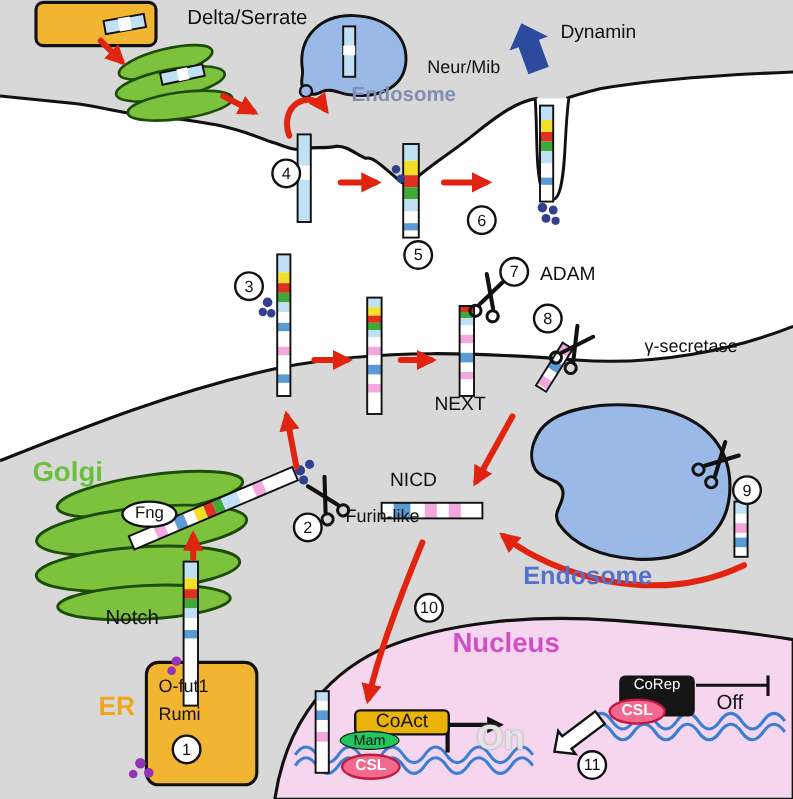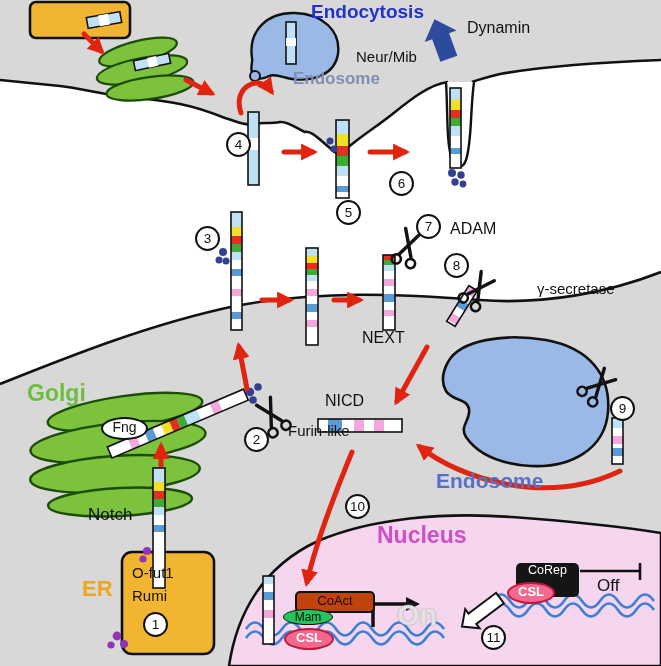--- a/index.html
+++ b/index.html
@@ -259,21 +259,21 @@
     <path d="M247,389 L239,347" marker-end="url(#ra)"></path>
     <path d="M262,300 L289,300" marker-end="url(#ra)"></path>
     <path d="M334,300 L359,300" marker-end="url(#ra)"></path>
     <path d="M427,347 L397,401" marker-end="url(#ra)"></path>
     <path d="M620,471 C545,507 459,478 420,447" marker-end="url(#ra)"></path>
     <path d="M352,452 C331,503 315,546 307,582" marker-end="url(#ra)"></path>
     <path d="M161,465 L161,447" marker-end="url(#ra)"></path>
   </g>
 </svg>
 
-<div class="lbl b" style="left:311px;top:2px;font-size:19px;color:#2334c4">Endocytosis</div>
+<div class="lbl" style="left:156px;top:6px;font-size:17px">Delta/Serrate</div>
 <div class="lbl b" style="left:293px;top:70px;font-size:17px;color:#7e8fb3">Endosome</div>
 <div class="lbl" style="left:467px;top:20px;font-size:16px">Dynamin</div>
 <div class="lbl" style="left:356px;top:49px;font-size:15px">Neur/Mib</div>
 <div class="lbl" style="left:450px;top:221px;font-size:16px">ADAM</div>
 <div class="lbl" style="left:537px;top:281px;font-size:15px">γ-secretase</div>
 <div class="lbl" style="left:362px;top:330px;font-size:16px">NEXT</div>
 <div class="lbl" style="left:325px;top:393px;font-size:16px">NICD</div>
 <div class="lbl b" style="left:27px;top:381px;font-size:23px;color:#6cbf3c">Golgi</div>
 <div class="lbl" style="left:288px;top:423px;font-size:15px">Furin-like</div>
 <div class="lbl" style="left:88px;top:506px;font-size:17px">Notch</div>
@@ -281,21 +281,21 @@
 <div class="lbl" style="left:132px;top:565px;font-size:15px">O-fut1</div>
 <div class="lbl" style="left:132px;top:588px;font-size:15px">Rumi</div>
 <div class="lbl b" style="left:436px;top:470px;font-size:21px;color:#5570cc">Endosome</div>
 <div class="lbl b" style="left:377px;top:523px;font-size:23px;color:#cf4fc4">Nucleus</div>
 <div class="lbl b" style="left:397px;top:600px;font-size:29px;color:#e4e4e4;text-shadow:0 0 2px #909090">On</div>
 <div class="lbl" style="left:597px;top:577px;font-size:17px">Off</div>
 
 <div class="pill oval" style="left:101px;top:417px;width:47px;height:23px;background:#fff;border:2px solid #111;font-size:14px">
   <span>Fng</span>
 </div>
-<div class="pill box" style="left:295px;top:591px;width:80px;height:22px;background:#c2410c;border:2px solid #111;font-size:13px">
+<div class="pill box" style="left:295px;top:591px;width:80px;height:22px;background:#eab308;border:2px solid #111;font-size:16px">
   <span>CoAct</span>
 </div>
 <div class="pill oval" style="left:283px;top:609px;width:50px;height:16px;background:#22c55e;border:1.8px solid #111;font-size:12px">
   <span>Mam</span>
 </div>
 <div class="pill oval" style="left:284px;top:628px;width:50px;height:22px;background:#f2688f;border:2px solid #c2183c;color:#fff;font-size:13px;font-weight:bold">
   <span>CSL</span>
 </div>
 <div class="pill box" style="left:516px;top:563px;width:63px;height:34px;background:#151515;color:#fff;font-size:12.5px">
   <span>CoRep</span>

